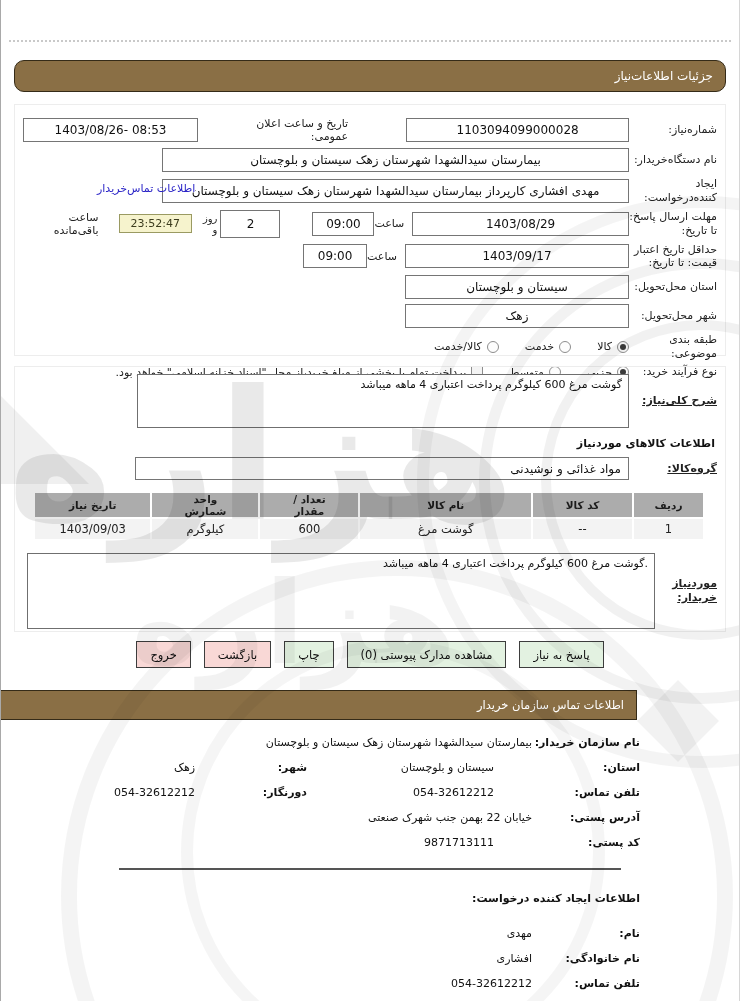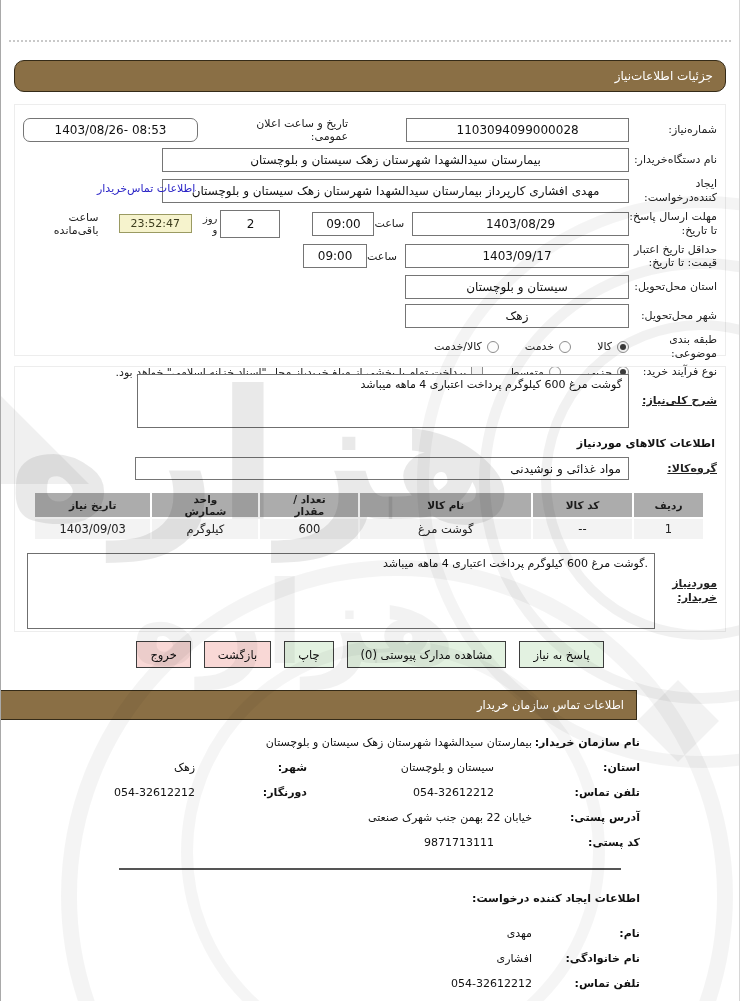--- a/index.html
+++ b/index.html
@@ -103,21 +103,21 @@
   <div class="bar bar1">
     <span>جزئیات اطلاعات‌نیاز</span>
   </div>
 
   <div class="gbox gbox1">
 
     <div class="frow">
       <div class="lab">شماره‌نیاز:</div>
       <div class="inp w190 ltr">1103094099000028</div>
       <div class="midlab">تاریخ و ساعت اعلان عمومی:</div>
-      <div class="inp w176 ltr" style="margin-right:18px;border-radius:7px;">1403/08/26- 08:53</div>
+      <div class="inp w176 ltr" style="margin-right:18px;">1403/08/26- 08:53</div>
     </div>
 
     <div class="frow">
       <div class="lab">نام دستگاه‌خریدار:</div>
       <div class="inp w467">بیمارستان سیدالشهدا شهرستان زهک سیستان و بلوچستان</div>
     </div>
 
     <div class="frow">
       <div class="lab">ایجاد کننده‌درخواست:</div>
       <div class="inp w467">مهدی  افشاری کارپرداز بیمارستان سیدالشهدا شهرستان زهک سیستان و بلوچستان</div>

